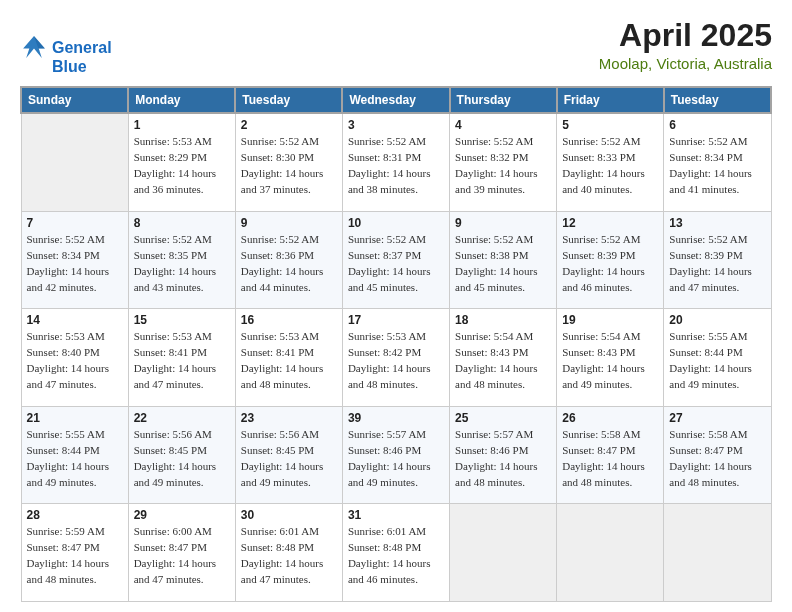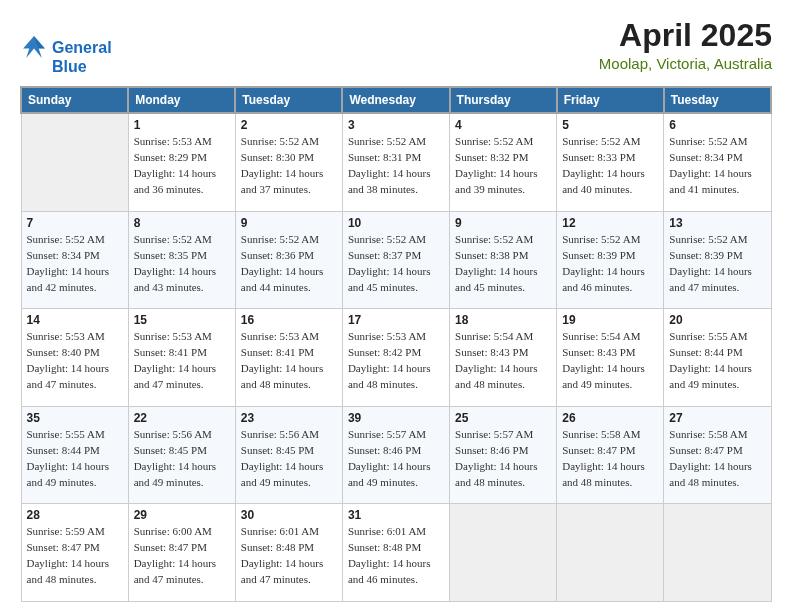--- a/index.html
+++ b/index.html
@@ -220,21 +220,21 @@
             <span class="day-num">19</span>
             <div class="day-info">Sunrise: 5:54 AM<br>Sunset: 8:43 PM<br>Daylight: 14 hours<br>and 49 minutes.</div>
           </td>
           <td>
             <span class="day-num">20</span>
             <div class="day-info">Sunrise: 5:55 AM<br>Sunset: 8:44 PM<br>Daylight: 14 hours<br>and 49 minutes.</div>
           </td>
         </tr>
         <tr>
           <td>
-            <span class="day-num">35</span>
+            <span class="day-num">21</span>
             <div class="day-info">Sunrise: 5:55 AM<br>Sunset: 8:44 PM<br>Daylight: 14 hours<br>and 49 minutes.</div>
           </td>
           <td>
             <span class="day-num">22</span>
             <div class="day-info">Sunrise: 5:56 AM<br>Sunset: 8:45 PM<br>Daylight: 14 hours<br>and 49 minutes.</div>
           </td>
           <td>
             <span class="day-num">23</span>
             <div class="day-info">Sunrise: 5:56 AM<br>Sunset: 8:45 PM<br>Daylight: 14 hours<br>and 49 minutes.</div>
           </td>

